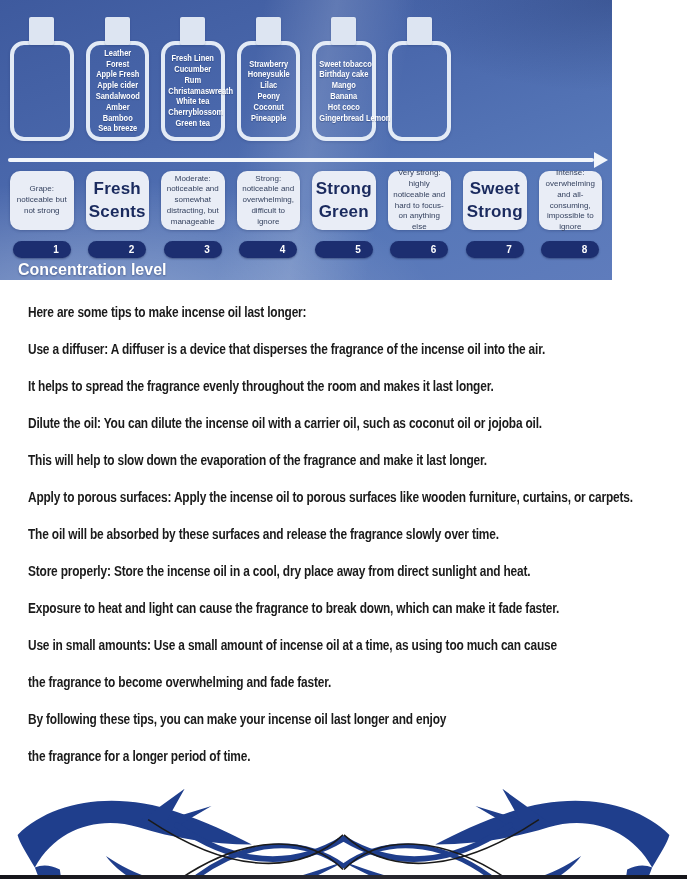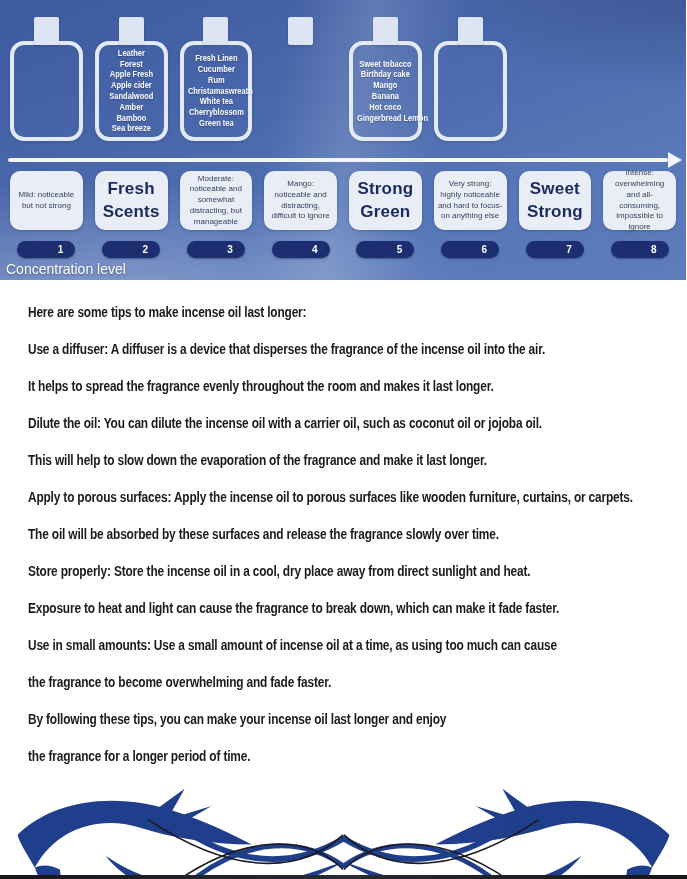--- a/index.html
+++ b/index.html
@@ -2,21 +2,21 @@
 <html><head>
 <meta charset="utf-8">
 <style>
   html,body{margin:0;padding:0;background:#fff;}
   .page{
     position:relative;width:687px;height:879px;overflow:hidden;background:#fff;
     font-family:"Liberation Sans",sans-serif;
   }
   
   .hero{
-    position:relative;width:686px;height:280px;box-sizing:border-box;
+    position:relative;width:612px;height:280px;box-sizing:border-box;
     background:
       radial-gradient(60% 55% at 100% 0%, rgba(10,25,70,.22) 0%, rgba(10,25,70,0) 60%),
       radial-gradient(120% 95% at 16% 108%, rgba(255,255,255,.30) 0%, rgba(255,255,255,0) 46%),
       linear-gradient(100deg, rgba(255,255,255,0) 40%, rgba(255,255,255,.15) 51%, rgba(255,255,255,0) 63%),
       linear-gradient(160deg,#3e5a9e 0%,#4a68ac 40%,#5677b8 72%,#5f7cbc 100%);
   }
   .bottles-row{
     display:grid;grid-template-columns:repeat(8,1fr);gap:12px;
     padding:17px 10px 0 10px;
   }
@@ -58,21 +58,21 @@
     box-shadow:0 1px 3px rgba(15,30,80,.28);
   }
   .card.emph{font-size:17px;font-weight:bold;color:#1a2a5e;letter-spacing:.2px;}
   .pill{
     width:58px;height:17px;margin-top:11px;background:#1c2e70;border-radius:9px;
     display:flex;align-items:center;justify-content:flex-end;padding-right:12px;
     box-sizing:border-box;box-shadow:0 1px 2px rgba(10,20,60,.4);
   }
   .pill-num{color:#fff;font-weight:bold;font-size:10px;}
   .axis-label{
-    margin:3px 0 0 6px;color:#fff;font-weight:normal;font-size:14px;
+    margin:3px 0 0 18px;color:#fff;font-weight:bold;font-size:16px;
     text-shadow:0 1px 2px rgba(10,25,70,.4);
   }
   
   .content{padding:24px 0 0 28px;}
   .body-line{
     margin:0 0 21px 0;font-size:14px;font-weight:bold;line-height:16px;
     color:#1b1b1b;letter-spacing:-.2px;white-space:nowrap;
     transform:scaleX(.85);transform-origin:0 50%;
   }
   
@@ -124,20 +124,30 @@
               <div class="scent-line">White tea</div>
               <div class="scent-line">Cherryblossom</div>
               <div class="scent-line">Green tea</div>
             </div>
     </div>
   </div>
 
 
   <div class="col">
     <div class="cap"></div>
+    <div class="bottle">
+      <div class="scent-list">
+              <div class="scent-line">Strawberry</div>
+              <div class="scent-line">Honeysukle</div>
+              <div class="scent-line">Lilac</div>
+              <div class="scent-line">Peony</div>
+              <div class="scent-line">Coconut</div>
+              <div class="scent-line">Pineapple</div>
+            </div>
+    </div>
   </div>
 
   <div class="col">
     <div class="cap"></div>
     <div class="bottle">
       <div class="scent-list">
               <div class="scent-line">Sweet tobacco</div>
               <div class="scent-line">Birthday cake</div>
               <div class="scent-line">Mango</div>
               <div class="scent-line">Banana</div>
@@ -155,42 +165,42 @@
     </div>
   </div>
 </div>
 
     <div class="axis-arrow">
       <span class="arrow-head"></span>
     </div>
 
     <div class="levels-row">
   <div class="col">
-    <div class="card">Mild: noticeable but not strong</div>
+    <div class="card">Grape: noticeable but not strong</div>
     <div class="pill">
       <span class="pill-num">1</span>
     </div>
   </div>
 
   <div class="col">
     <div class="card emph">Fresh Scents</div>
     <div class="pill">
       <span class="pill-num">2</span>
     </div>
   </div>
 
   <div class="col">
     <div class="card">Moderate: noticeable and somewhat distracting, but manageable</div>
     <div class="pill">
       <span class="pill-num">3</span>
     </div>
   </div>
 
   <div class="col">
-    <div class="card">Mango: noticeable and distracting, difficult to ignore</div>
+    <div class="card">Strong: noticeable and overwhelming, difficult to ignore</div>
     <div class="pill">
       <span class="pill-num">4</span>
     </div>
   </div>
 
   <div class="col">
     <div class="card emph">Strong Green</div>
     <div class="pill">
       <span class="pill-num">5</span>
     </div>

